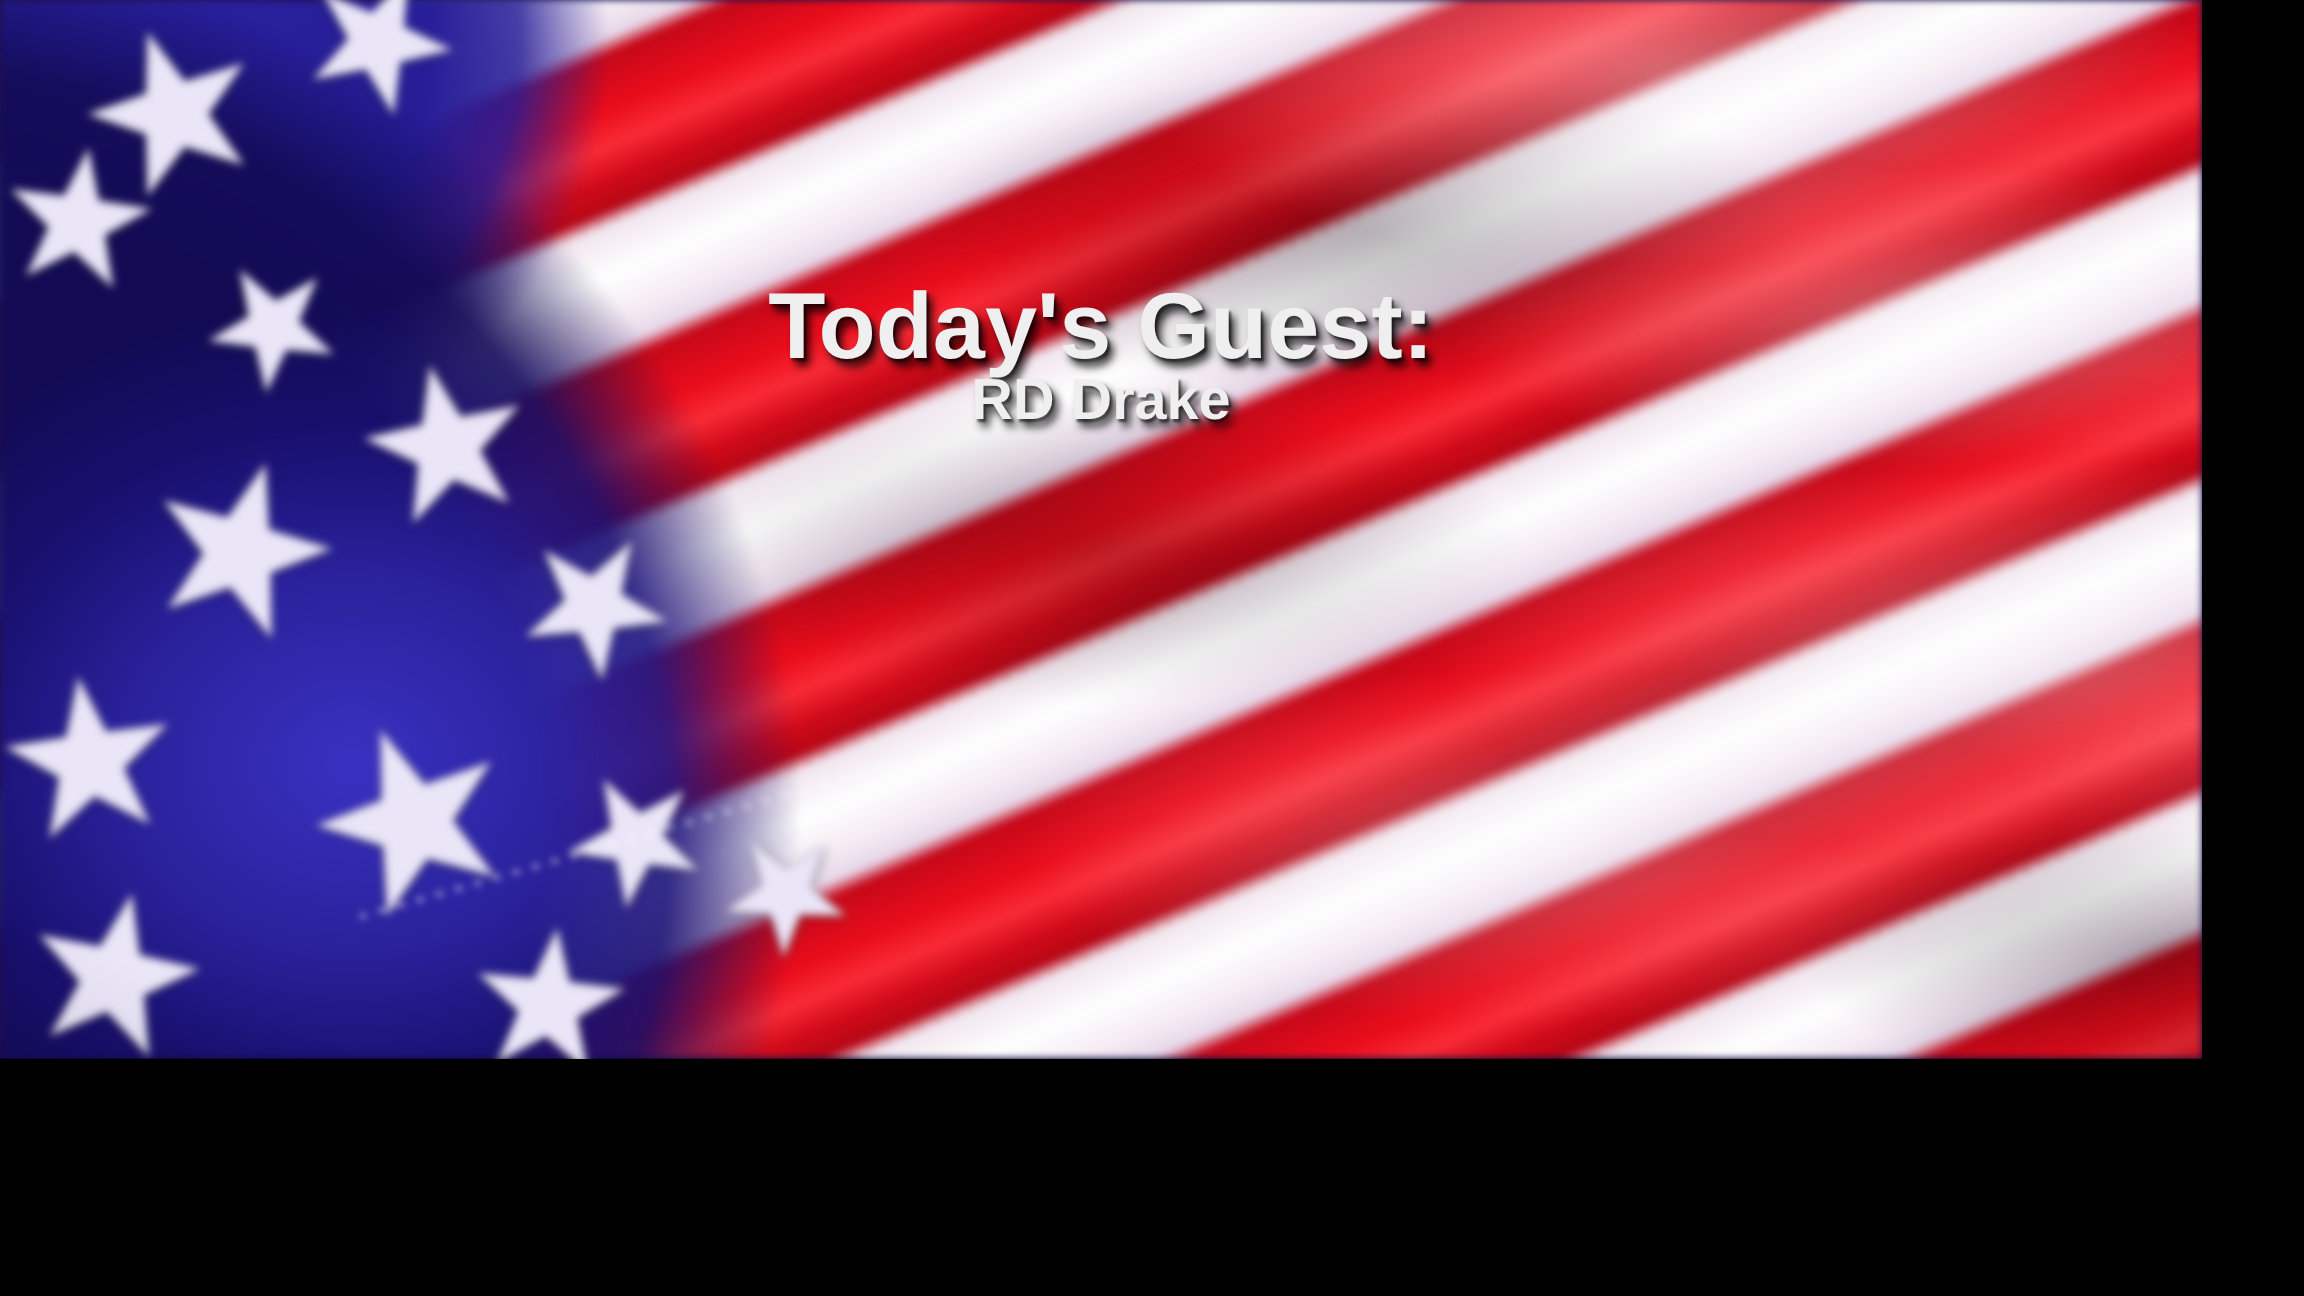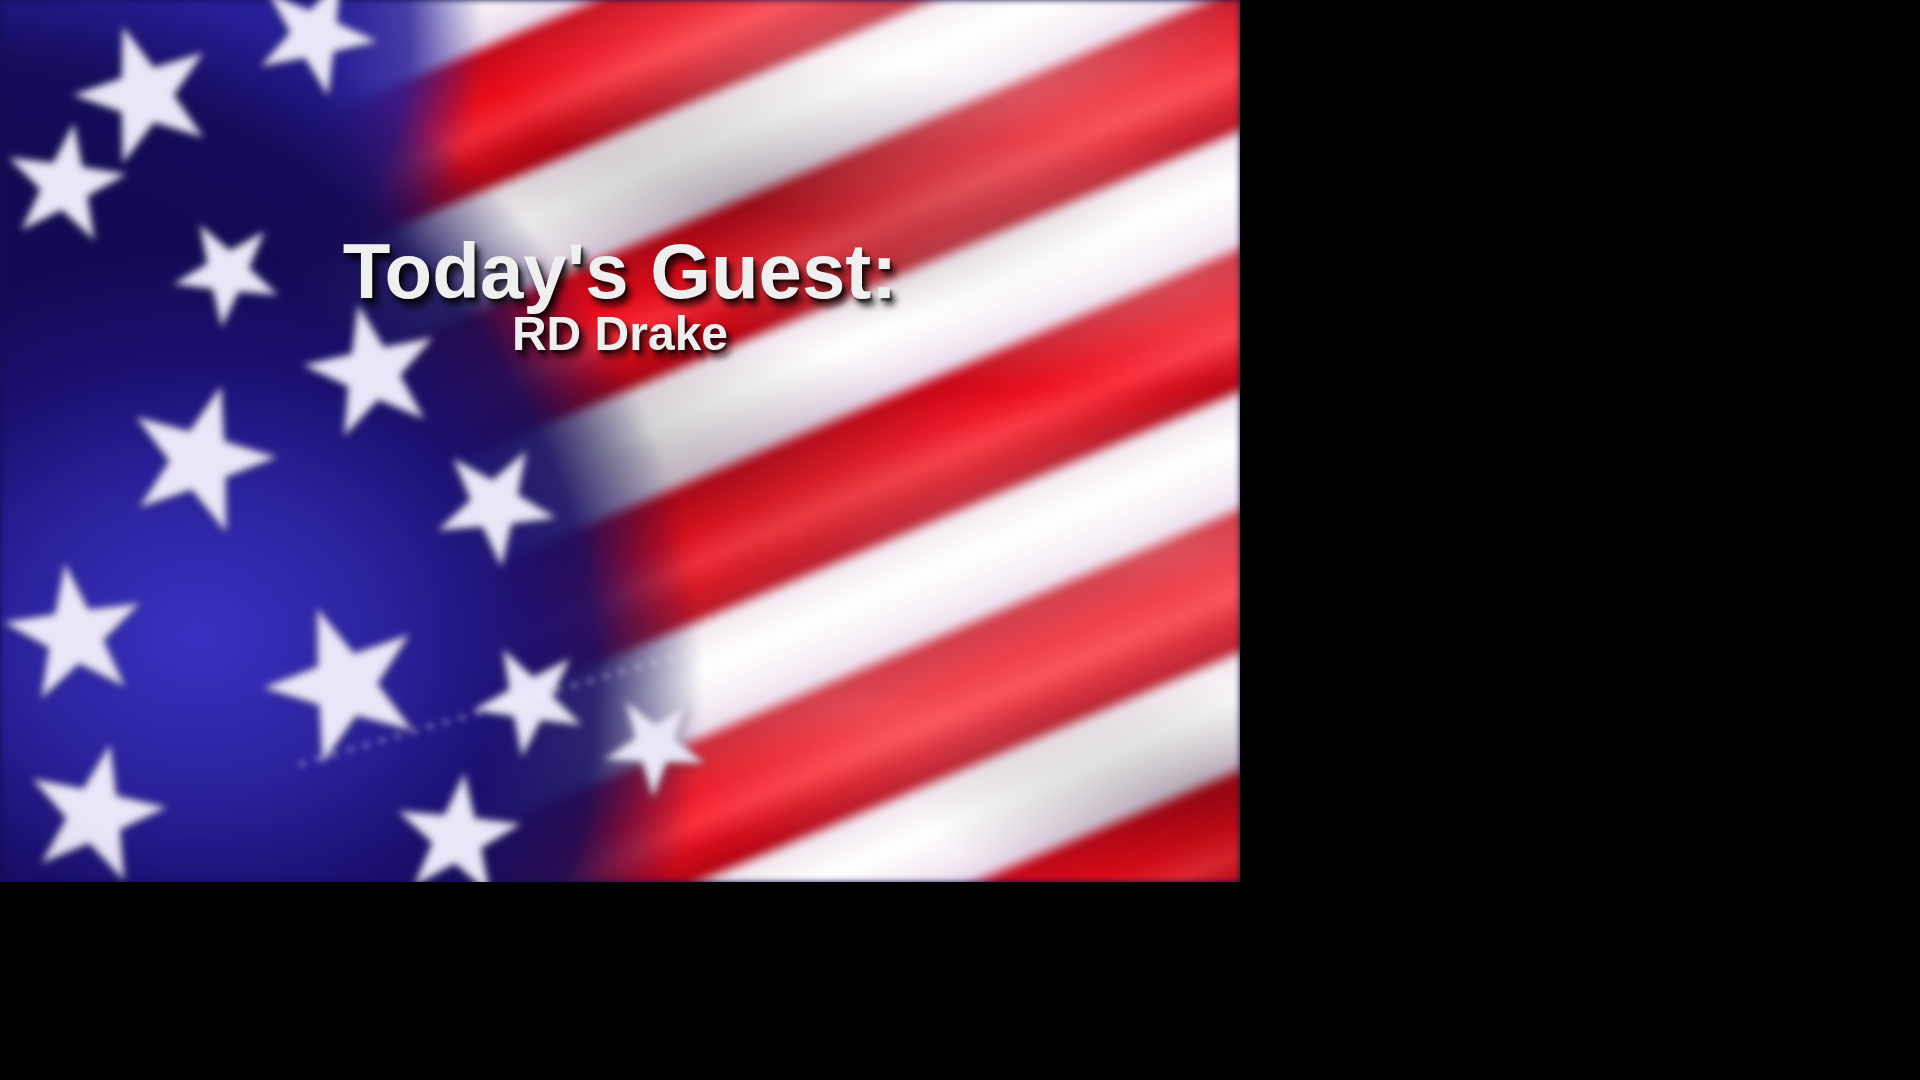--- a/index.html
+++ b/index.html
@@ -2,21 +2,21 @@
 <html><head>
 <meta charset="utf-8">
 <style>
   html, body {
     margin: 0;
     padding: 0;
     background: #000;
   }
   #stage {
     position: relative;
-    width: 1240px;
+    width: 1835px;
     height: 882px;
     overflow: hidden;
     font-family: "Liberation Sans", sans-serif;
     background: #101050;
   }
 
   
   .flag-layer {
     position: absolute;
     inset: 0;

